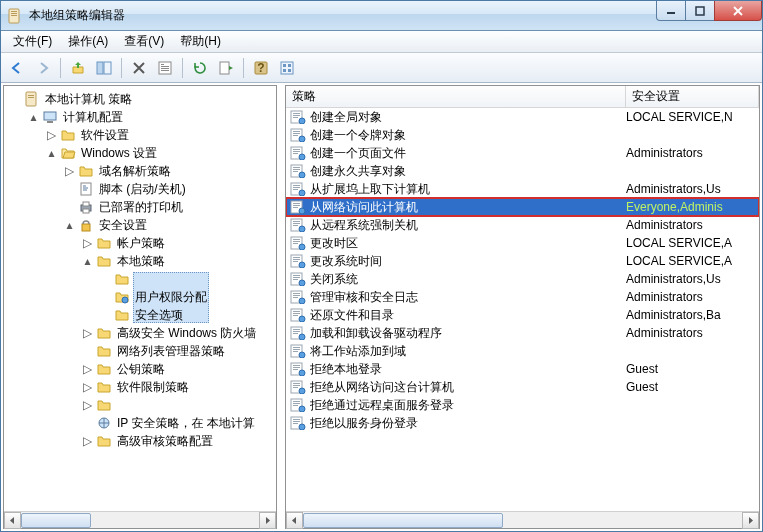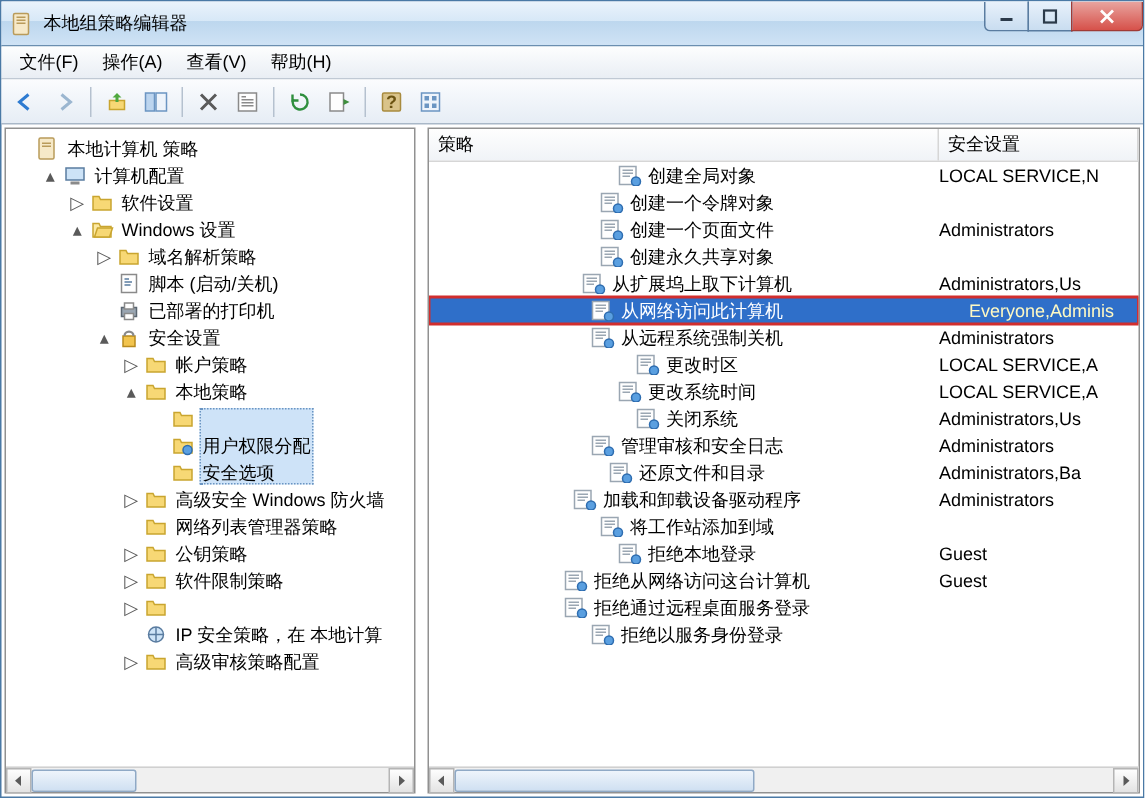--- a/index.html
+++ b/index.html
@@ -36,24 +36,24 @@
 .hscroll { height: 17px; background: #f0f0f0; border-top: 1px solid #d0d0d0; display: flex; align-items: center; }
 .hsbtn { width: 17px; height: 17px; background: linear-gradient(#fefefe,#e3e3e3); border: 1px solid #b5b5b5; display: flex; align-items: center; justify-content: center; }
 .hstrack { flex: 1; height: 17px; position: relative; }
 .hsthumb { position: absolute; top: 1px; left: 0; width: 70px; height: 15px; background: linear-gradient(#eef4fb,#cfe0f2); border: 1px solid #8fa9c6; border-radius: 2px; }
 .list-header { height: 22px; display: flex; border-bottom: 1px solid #d6d6d6; background: linear-gradient(#fefefe,#f0f3f7); justify-content: flex-end; }
 .lh-col { display: flex; align-items: center; padding: 0 6px; border-right: 1px solid #d6d6d6; }
 .lh-col.c1 { width: 340px; }
 .lh-col.c2 { flex: 1; }
 .list-body { flex: 1; overflow: hidden; }
 .row { display: flex; align-items: center; height: 18px; padding-left: 4px; }
-.row .c1 { width: 336px; display: flex; align-items: center; gap: 4px; overflow: hidden; justify-content: center; }
+.row .c1 { width: 336px; display: flex; align-items: center; gap: 4px; overflow: hidden; }
 .row .c2 { flex: 1; overflow: hidden; text-overflow: clip; white-space: nowrap; }
-.row.sel { background: #2f6fc9; color: #fff; outline: 2px solid #d12e2e; outline-offset: -1px; gap: 20px; }
-.row.sel .c2 { color: #fef9c3; }
+.row.sel { background: #2f6fc9; color: #fff; outline: 2px solid #d12e2e; outline-offset: -1px; }
+.row.sel .c2 { color: #bef264; }
 .pol-ic { width: 16px; height: 14px; flex-shrink: 0; }
 </style>
 </head>
 <body>
 
 <div class="window">
 
   <div class="titlebar">
     <span class="ticon">
       <svg width="16" height="16">

